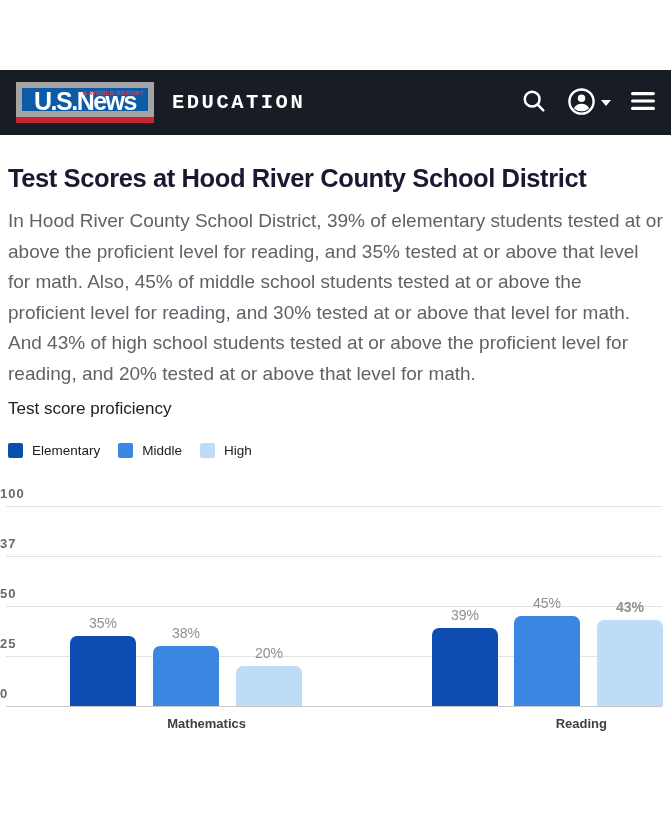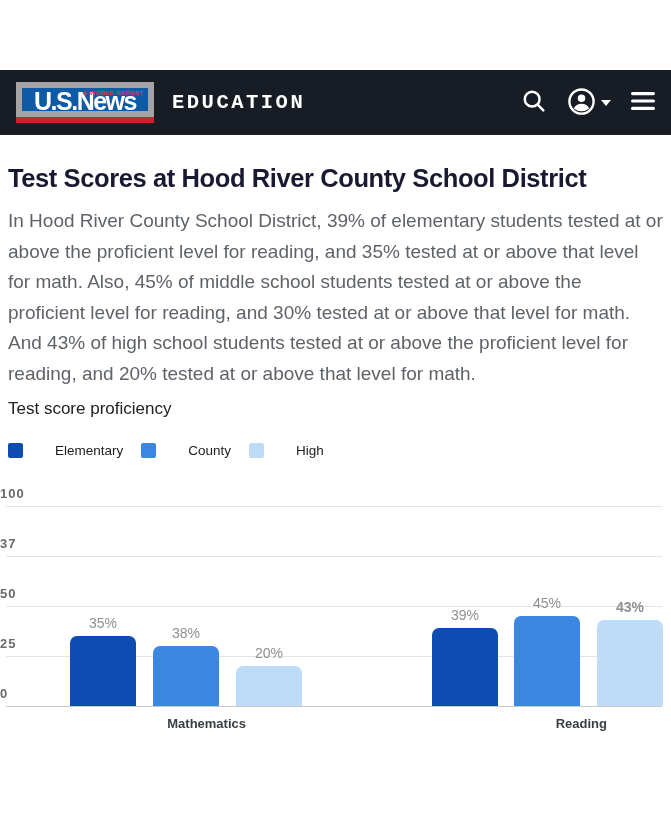--- a/index.html
+++ b/index.html
@@ -30,21 +30,21 @@
   .content{padding:0 8px;}
   .page-title{
     margin:28px 0 0;font-size:25.5px;font-weight:bold;color:#191932;
     letter-spacing:-0.4px;white-space:nowrap;line-height:30px;
   }
   .summary{
     margin:13px 0 0;width:655px;font-size:19px;line-height:30.5px;color:#5f6368;
   }
   .chart-title{margin:9px 0 0;font-size:17px;line-height:22px;color:#202124;font-weight:400;}
   .legend{margin-top:23px;display:flex;align-items:center;gap:18px;}
-  .legend-item{display:flex;align-items:center;gap:23px;}
+  .legend-item{display:flex;align-items:center;}
   .legend-swatch{width:15px;height:15px;border-radius:2px;margin-right:9px;flex:0 0 auto;}
   .legend-label{font-size:13.5px;color:#202124;}
   
   .bar-chart{position:relative;width:671px;height:262px;margin:16px 0 0 -8px;}
   .gridline{position:absolute;left:6px;width:656px;height:1px;background:#e3e3e3;}
   .gridline.baseline{background:#c9c9c9;}
   .tick-label{position:absolute;left:0;height:16px;font-size:13px;font-weight:bold;
               color:#6a6a6a;letter-spacing:1px;line-height:16px;}
   .bar{position:absolute;width:66px;border-radius:7px 7px 0 0;}
   .value-label{position:absolute;width:66px;height:16px;text-align:center;
@@ -101,21 +101,21 @@
 
   <div class="chart-title">Test score proficiency</div>
 
   <div class="legend">
     <div class="legend-item">
       <span class="legend-swatch" style="background: rgb(13, 77, 178);"></span>
       <span class="legend-label">Elementary</span>
     </div>
     <div class="legend-item">
       <span class="legend-swatch" style="background: rgb(58, 134, 224);"></span>
-      <span class="legend-label">County</span>
+      <span class="legend-label">Middle</span>
     </div>
     <div class="legend-item">
       <span class="legend-swatch" style="background: rgb(190, 220, 247);"></span>
       <span class="legend-label">High</span>
     </div>
   </div>
 
   <div class="bar-chart">
       <div class="gridline baseline" style="top: 232px;"></div>
       <div class="tick-label" style="top: 212px;">0</div>

